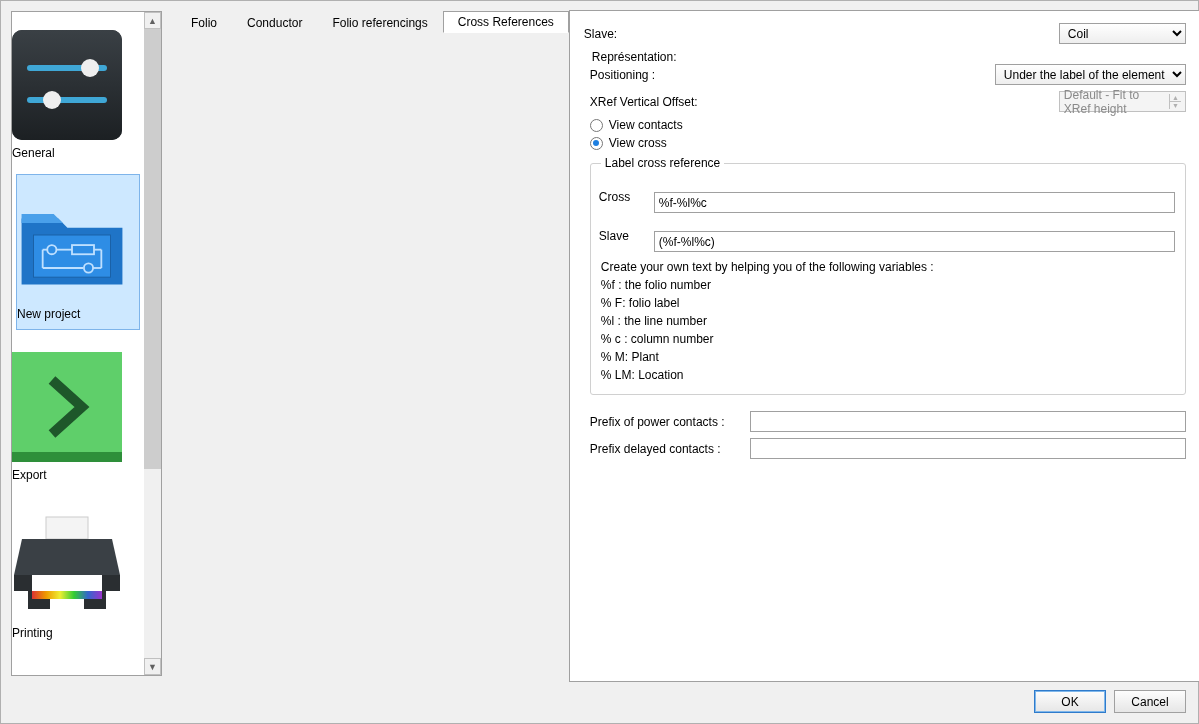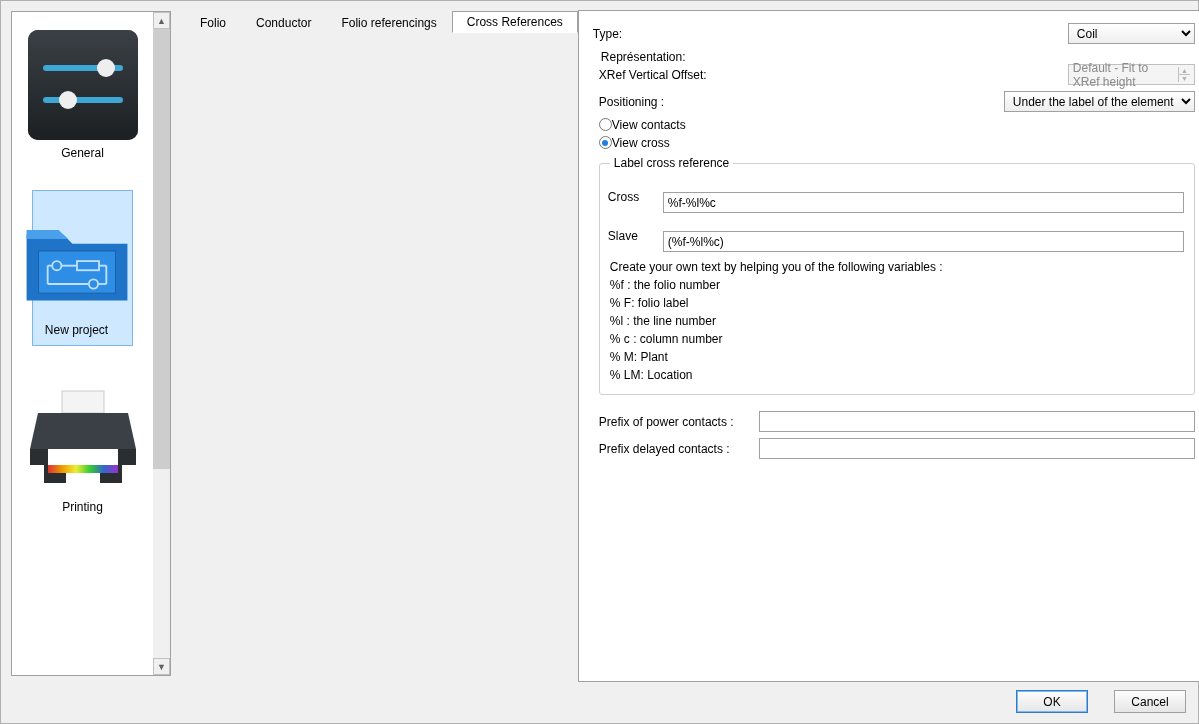--- a/index.html
+++ b/index.html
@@ -57,28 +57,28 @@
     background:#f0f0f0;
     position:relative;
   }
   .sb-thumb {
     position:absolute;top:0;left:0;right:0;height:70%;
     background:#cdcdcd;
   }
   .sidebar-item {
     display:flex;
     flex-direction:column;
-    align-items:center;
+    align-items:flex-start;
     padding:18px 0 10px 0;
     cursor:pointer;
   }
   .sidebar-item.selected {
     background:#cde8ff;
     border:1px solid #7eb4ea;
-    margin:20px;
+    margin:4px;
     padding:16px 12px 8px 0;
   }
   .sidebar-icon {
     width:110px;
     height:110px;
     display:flex;
     align-items:center;
     justify-content:center;
     margin-bottom:6px;
   }
@@ -152,21 +152,21 @@
     padding:1px 4px;
     display:flex;align-items:center;justify-content:space-between;
   }
   .spinner-btns{width:16px;display:flex;flex-direction:column;}
   .spinner-btns div{flex:1;border-left:1px solid #c0c0c0;display:flex;align-items:center;justify-content:center;font-size:7px;color:#b0b0b0;}
   .spinner-btns div:first-child{border-bottom:1px solid #c0c0c0;}
   .indent {
     padding-left:8px;
   }
   .radio-row, .check-row {
-    display:flex;align-items:flex-start;margin-bottom:4px;
+    display:flex;align-items:center;gap:6px;margin-bottom:4px;
   }
   .radio {
     width:13px;height:13px;border:1px solid #777;border-radius:50%;
     display:inline-flex;align-items:center;justify-content:center;background:#fff;
   }
   .radio.checked::after{content:"";width:6px;height:6px;border-radius:50%;background:#1e7fe0;}
   .checkbox {
     width:13px;height:13px;border:1px solid #777;background:#fff;display:inline-block;
   }
   fieldset.group {
@@ -185,21 +185,21 @@
   }
   .prefix-row {
     display:flex;align-items:center;margin-bottom:6px;
   }
   .prefix-row .lbl{width:160px;}
   .prefix-row input{flex:1;height:21px;border:1px solid #a0a0a0;background:#fff;}
   .footer {
     padding:8px 12px 10px 0;
     display:flex;
     justify-content:flex-end;
-    gap:26px;
+    gap:8px;
   }
   button.btn {
     min-width:72px;
     height:23px;
     border:1px solid #a0a0a0;
     background:linear-gradient(#fdfdfd,#e6e6e6);
     cursor:pointer;
     font:inherit;
   }
   button.btn.primary {
@@ -252,20 +252,30 @@
                 <line x1="28" y1="74" x2="72" y2="74"></line>
                 <circle cx="78" cy="74" r="5"></circle>
                 <line x1="83" y1="74" x2="92" y2="74"></line>
                 <line x1="92" y1="54" x2="92" y2="74"></line>
               </g>
             </svg>
           </div>
           <span class="sidebar-label">New project</span>
         </div>
 
+        <div class="sidebar-item">
+          <div class="sidebar-icon">
+            <svg width="110" height="110" viewBox="0 0 110 110">
+              <rect x="0" y="0" width="110" height="100" fill="#5fcf6a"></rect>
+              <rect x="0" y="100" width="110" height="10" fill="#2e8f3a"></rect>
+              <polyline points="40,28 70,55 40,82" fill="none" stroke="#1e572a" stroke-width="10" stroke-linecap="butt" stroke-linejoin="miter"></polyline>
+            </svg>
+          </div>
+          <span class="sidebar-label">Export</span>
+        </div>
 
         <div class="sidebar-item">
           <div class="sidebar-icon">
             <svg width="110" height="100" viewBox="0 0 110 100">
               <rect x="34" y="2" width="42" height="22" fill="#f4f4f4" stroke="#ccc"></rect>
               <path d="M10 24 L100 24 L108 60 L2 60 Z" fill="#3a4045"></path>
               <rect x="2" y="60" width="106" height="16" fill="#2a2e31"></rect>
               <rect x="16" y="76" width="22" height="18" fill="#2a2e31"></rect>
               <rect x="72" y="76" width="22" height="18" fill="#2a2e31"></rect>
               <rect x="20" y="60" width="70" height="24" fill="#fff"></rect>
@@ -299,45 +309,45 @@
       <div class="tab-bar">
         <div class="tab">Folio</div>
         <div class="tab">Conductor</div>
         <div class="tab">Folio referencings</div>
         <div class="tab active">Cross References</div>
       </div>
 
       <div class="tab-panel">
 
         <div class="form-row">
-          <span class="lbl" style="width:475px">Type:</span>
+          <span class="lbl" style="width:475px">Slave:</span>
           <select>
             <option>Coil</option>
           </select>
         </div>
 
         <div class="indent">Représentation:</div>
 
         <div style="padding-left:6px">
+          <div class="form-row">
+            <span class="lbl" style="width:469px">Positioning :</span>
+            <select>
+              <option>Under the label of the element</option>
+            </select>
+          </div>
+
           <div class="form-row">
             <span class="lbl" style="width:469px">XRef Vertical Offset:</span>
             <div class="spinner-disabled">
               <span>Default - Fit to XRef height</span>
               <span class="spinner-btns">
                   <div>▲</div>
                   <div>▼</div>
                 </span>
             </div>
-          </div>
-
-          <div class="form-row">
-            <span class="lbl" style="width:469px">Positioning :</span>
-            <select>
-              <option>Under the label of the element</option>
-            </select>
           </div>
 
           <div class="radio-row">
             <span class="radio"></span>
             <span>View contacts</span>
           </div>
           <div class="radio-row">
             <span class="radio checked"></span>
             <span>View cross</span>
           </div>

